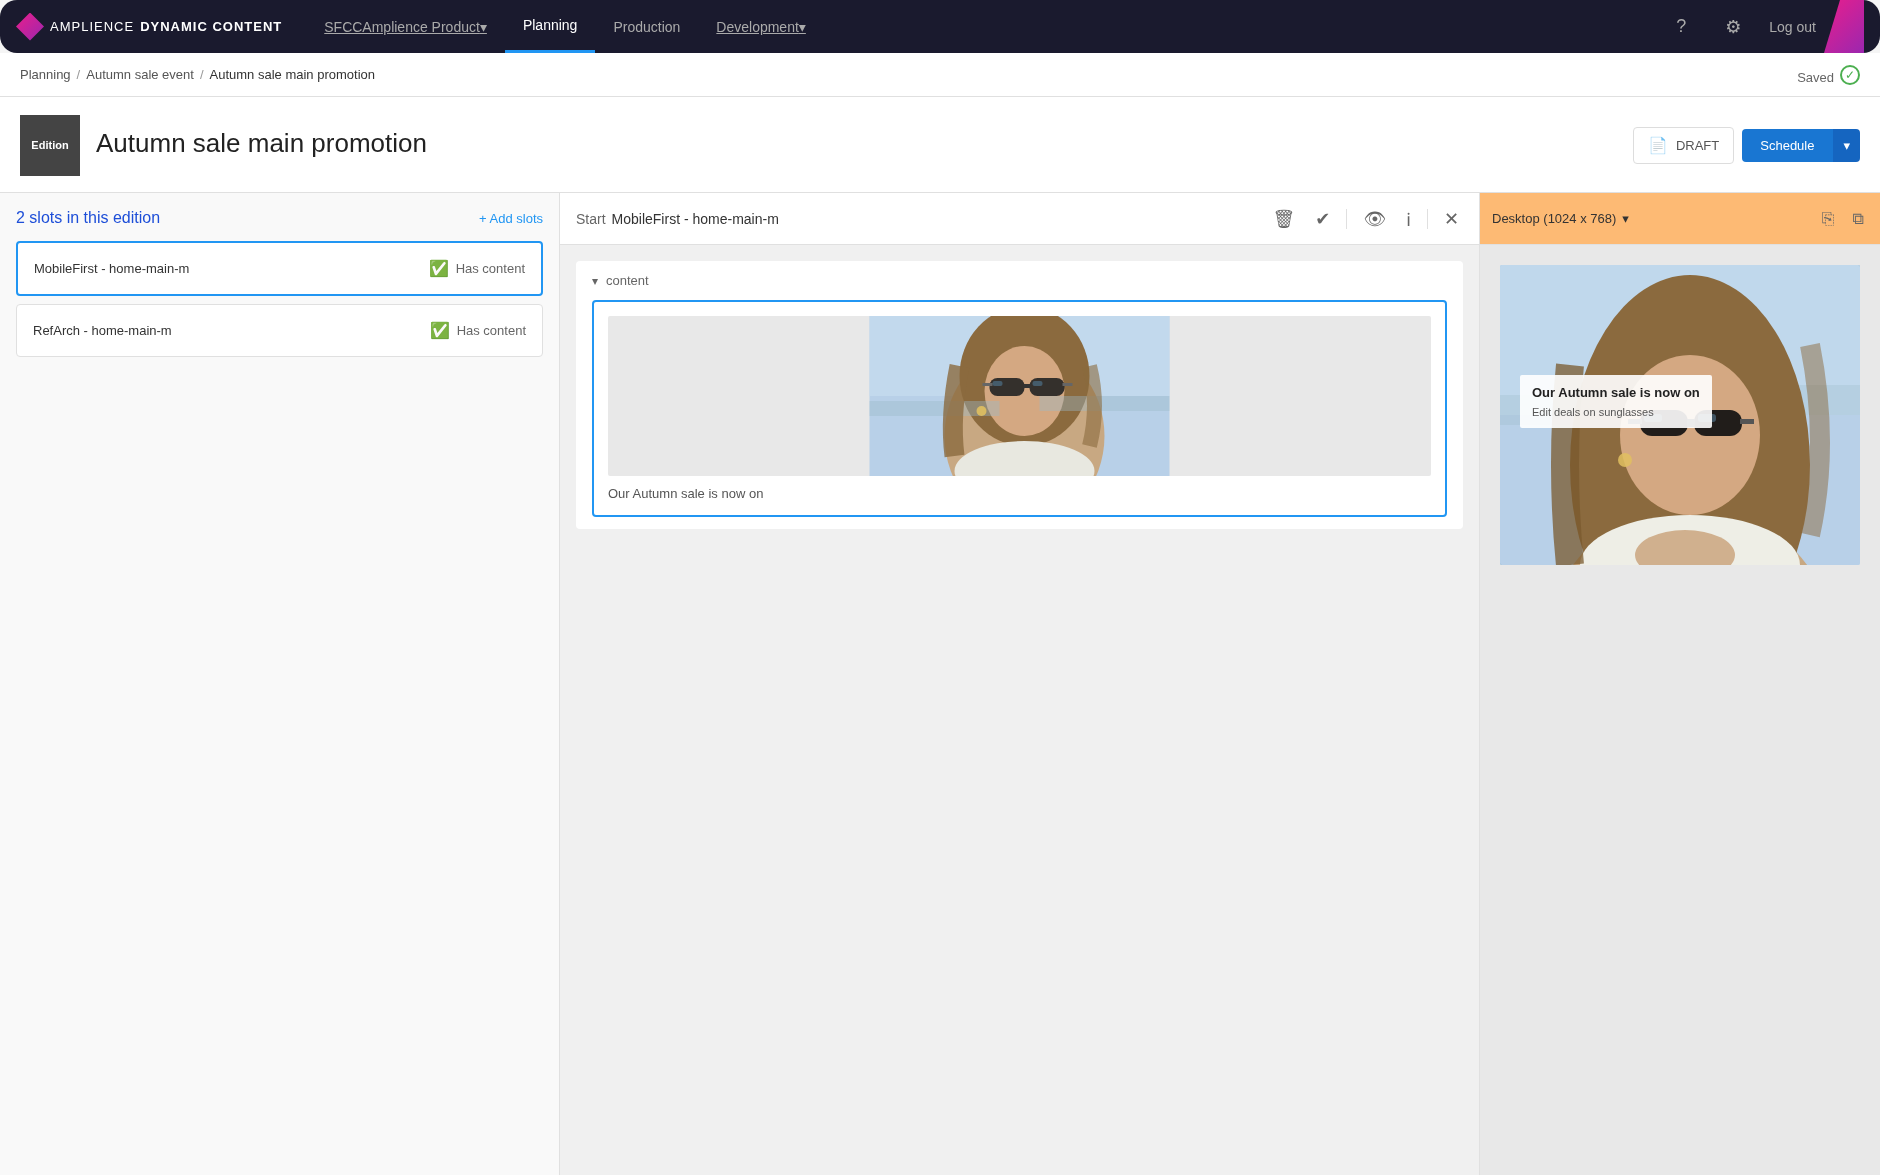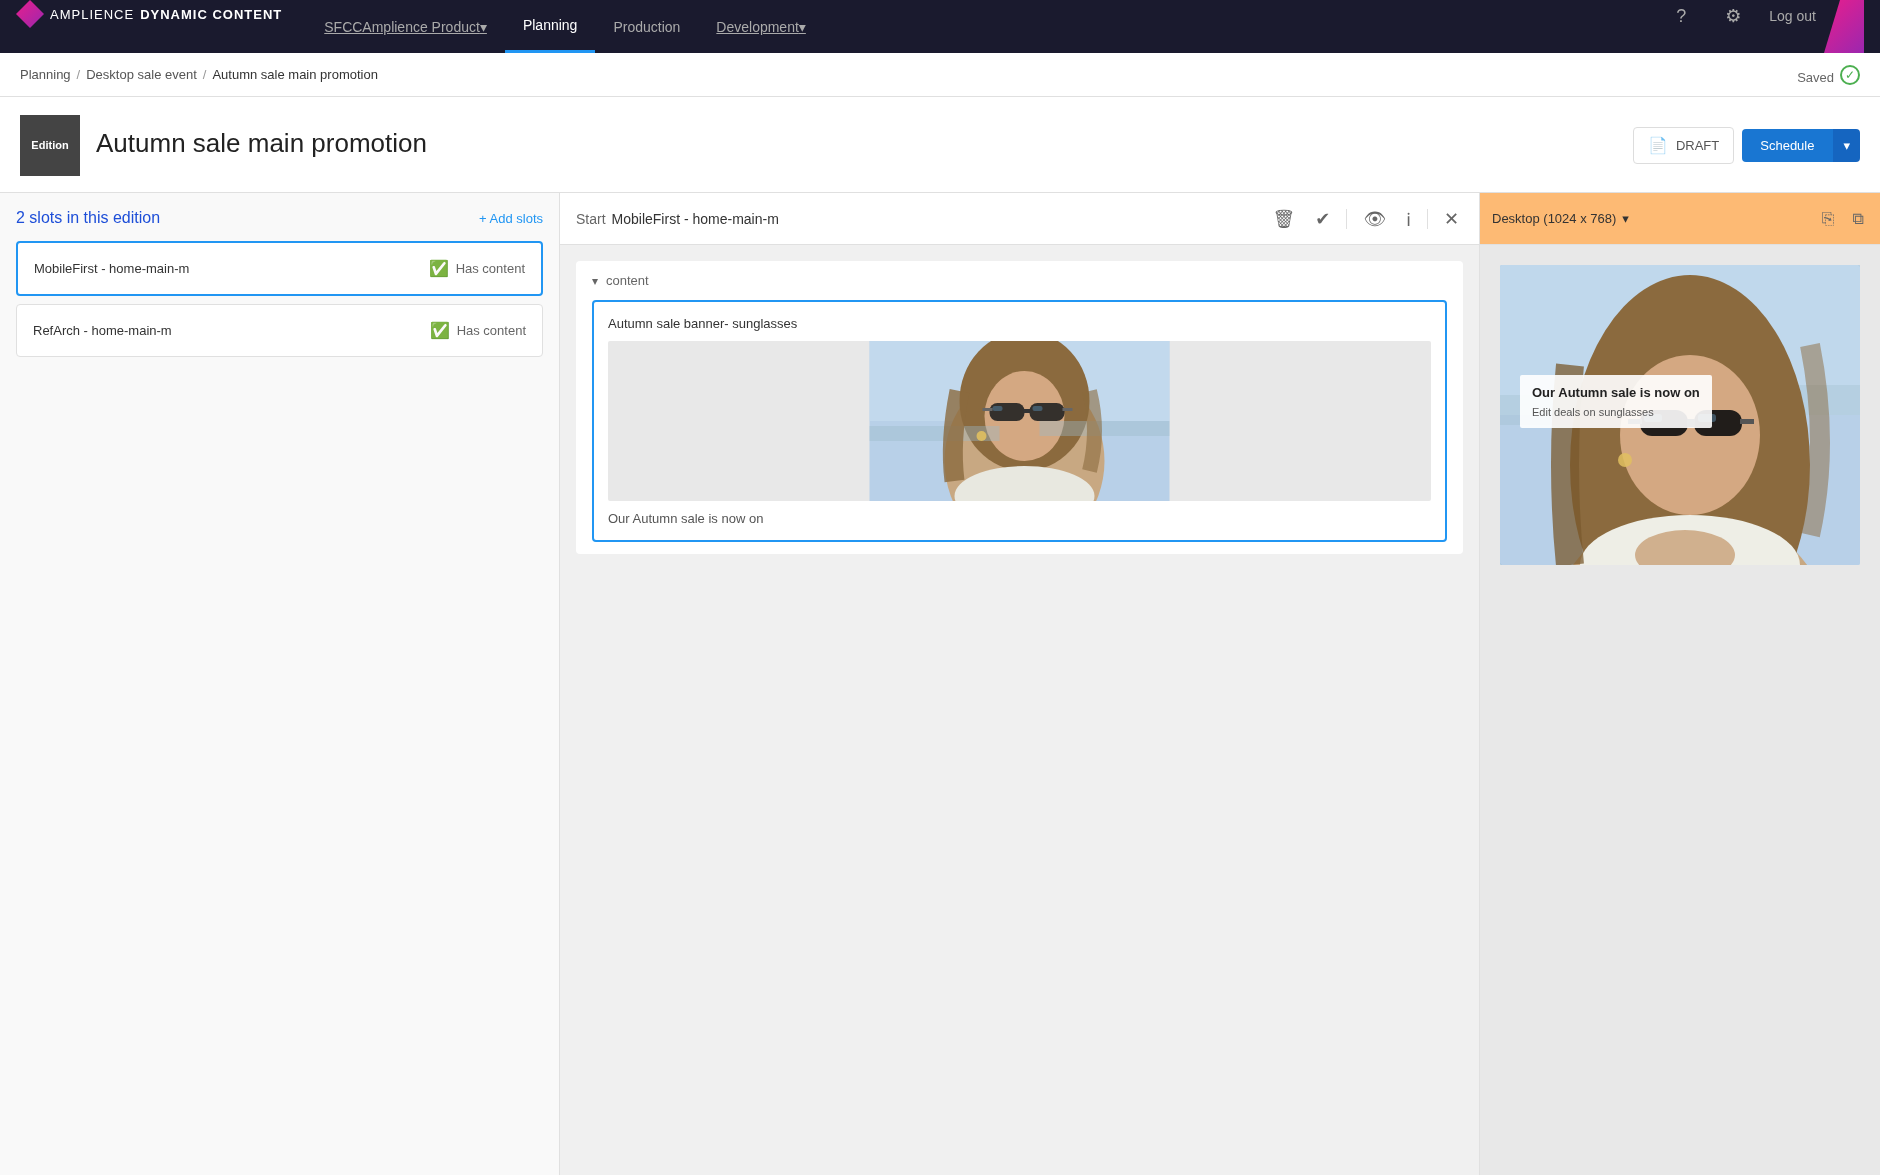--- a/index.html
+++ b/index.html
@@ -2,24 +2,25 @@
 <html><head>
   <meta charset="utf-8">
   <style>
     * { box-sizing: border-box; margin: 0; padding: 0; }
     body { font-family: 'Segoe UI', Arial, sans-serif; font-size: 13px; background: #f5f5f5; color: #333; width: 1880px; min-height: 1175px; overflow-x: hidden; }
 
     
     .top-nav {
       background: #1a1a2e;
       display: flex;
-      align-items: flex-start;
+      align-items: center;
       height: 53px;
       padding: 0 16px;
       gap: 0;
+      border-radius: 17px;
     }
     .brand {
       display: flex;
       align-items: center;
       gap: 6px;
       margin-right: 24px;
     }
     .brand-logo {
       width: 28px; height: 28px;
       background: linear-gradient(135deg, #e91e8c, #9b27af);
@@ -493,21 +494,21 @@
     </button>
     <button class="logout-btn">Log out</button>
   </div>
   <div class="nav-accent"></div>
 </nav>
 
 <div class="breadcrumb-bar">
   <div class="breadcrumb">
     <a class="breadcrumb-link">Planning</a>
     <span class="breadcrumb-sep">/</span>
-    <a class="breadcrumb-link">Desktop sale event</a>
+    <a class="breadcrumb-link">Autumn sale event</a>
     <span class="breadcrumb-sep">/</span>
     <span class="breadcrumb-current">Autumn sale main promotion</span>
   </div>
   <div class="saved-indicator">
     <span>Saved</span>
     <div class="saved-check">✓</div>
   </div>
 </div>
 
 <div class="page-header">
@@ -578,21 +579,20 @@
         </button>
       </div>
     </div>
     <div class="slot-content-area">
       <div class="content-section">
         <div class="content-collapse-header">
           <span class="chevron-icon">▾</span>
           <span>content</span>
         </div>
         <div class="content-card">
-          <div class="content-card-title">Autumn sale banner- sunglasses</div>
           <div class="content-image-container">
             <svg class="woman-bg" viewBox="0 0 300 160" xmlns="http://www.w3.org/2000/svg">
 
               <rect width="300" height="160" fill="#b8d0e8"></rect>
 
               <rect width="300" height="80" fill="#c8dff0" opacity="0.6"></rect>
 
               <ellipse cx="155" cy="120" rx="80" ry="90" fill="#c8a882"></ellipse>
 
               <ellipse cx="155" cy="60" rx="65" ry="70" fill="#8b6a3e"></ellipse>

